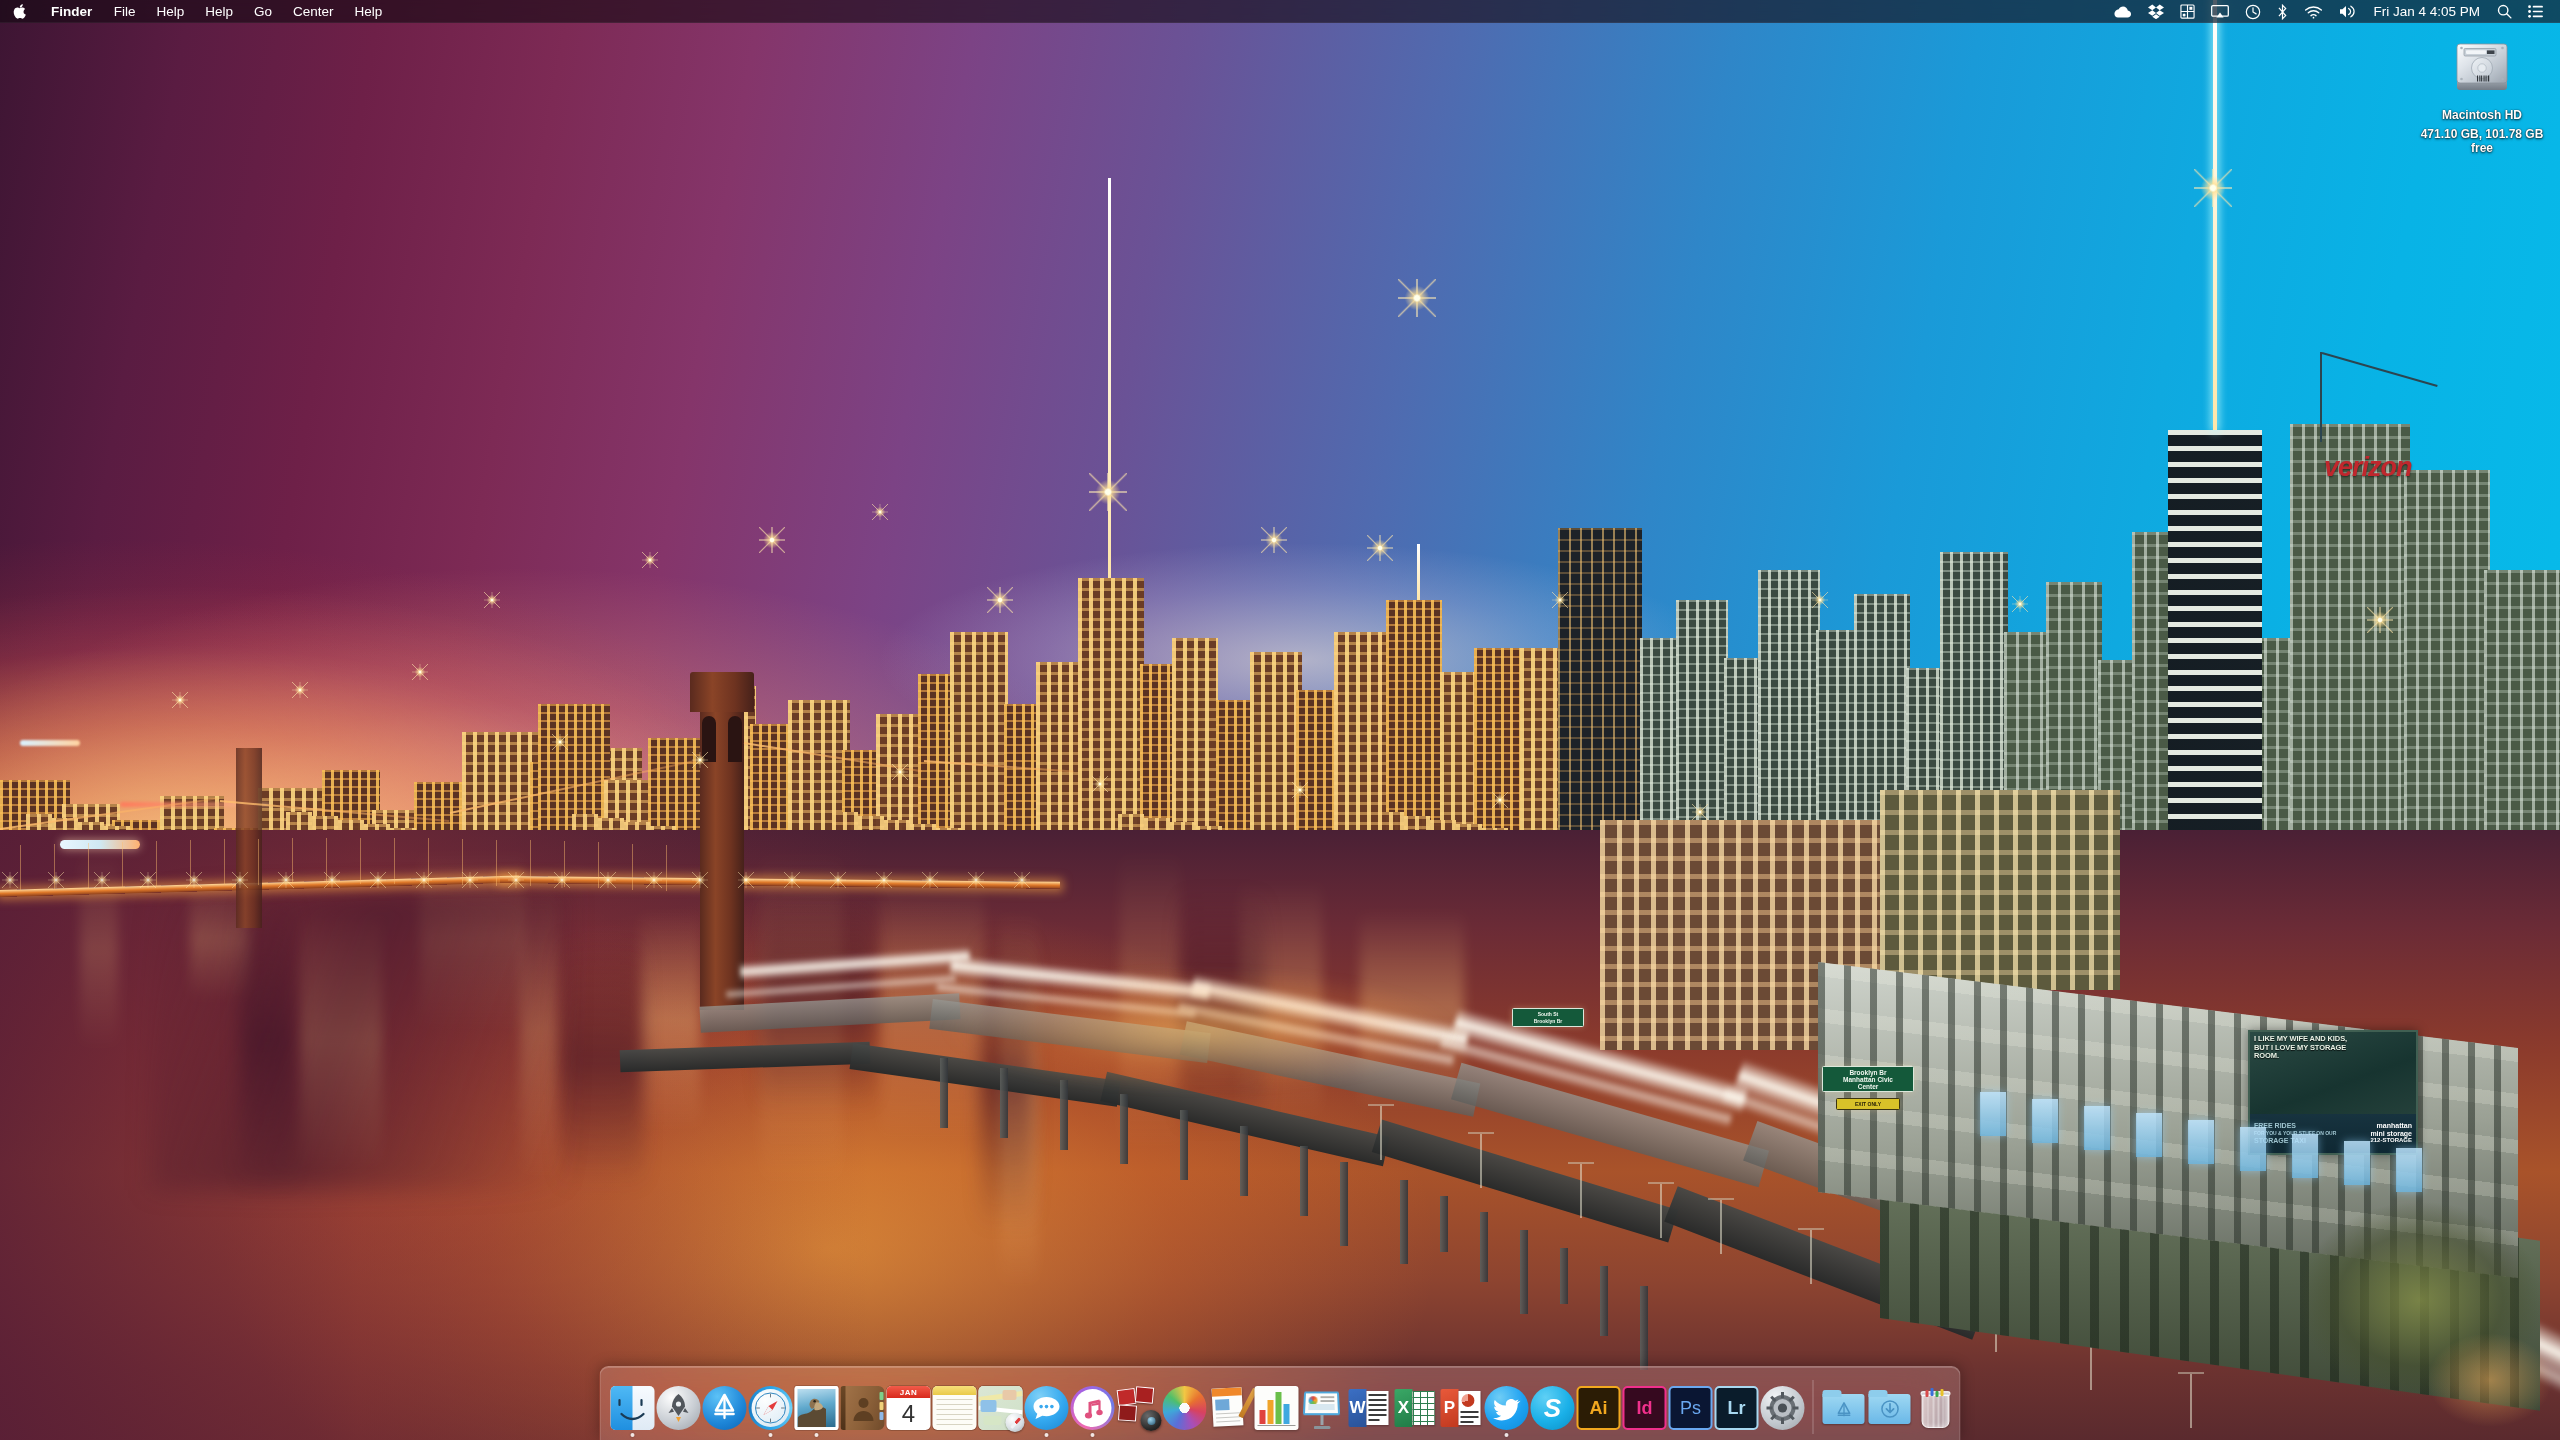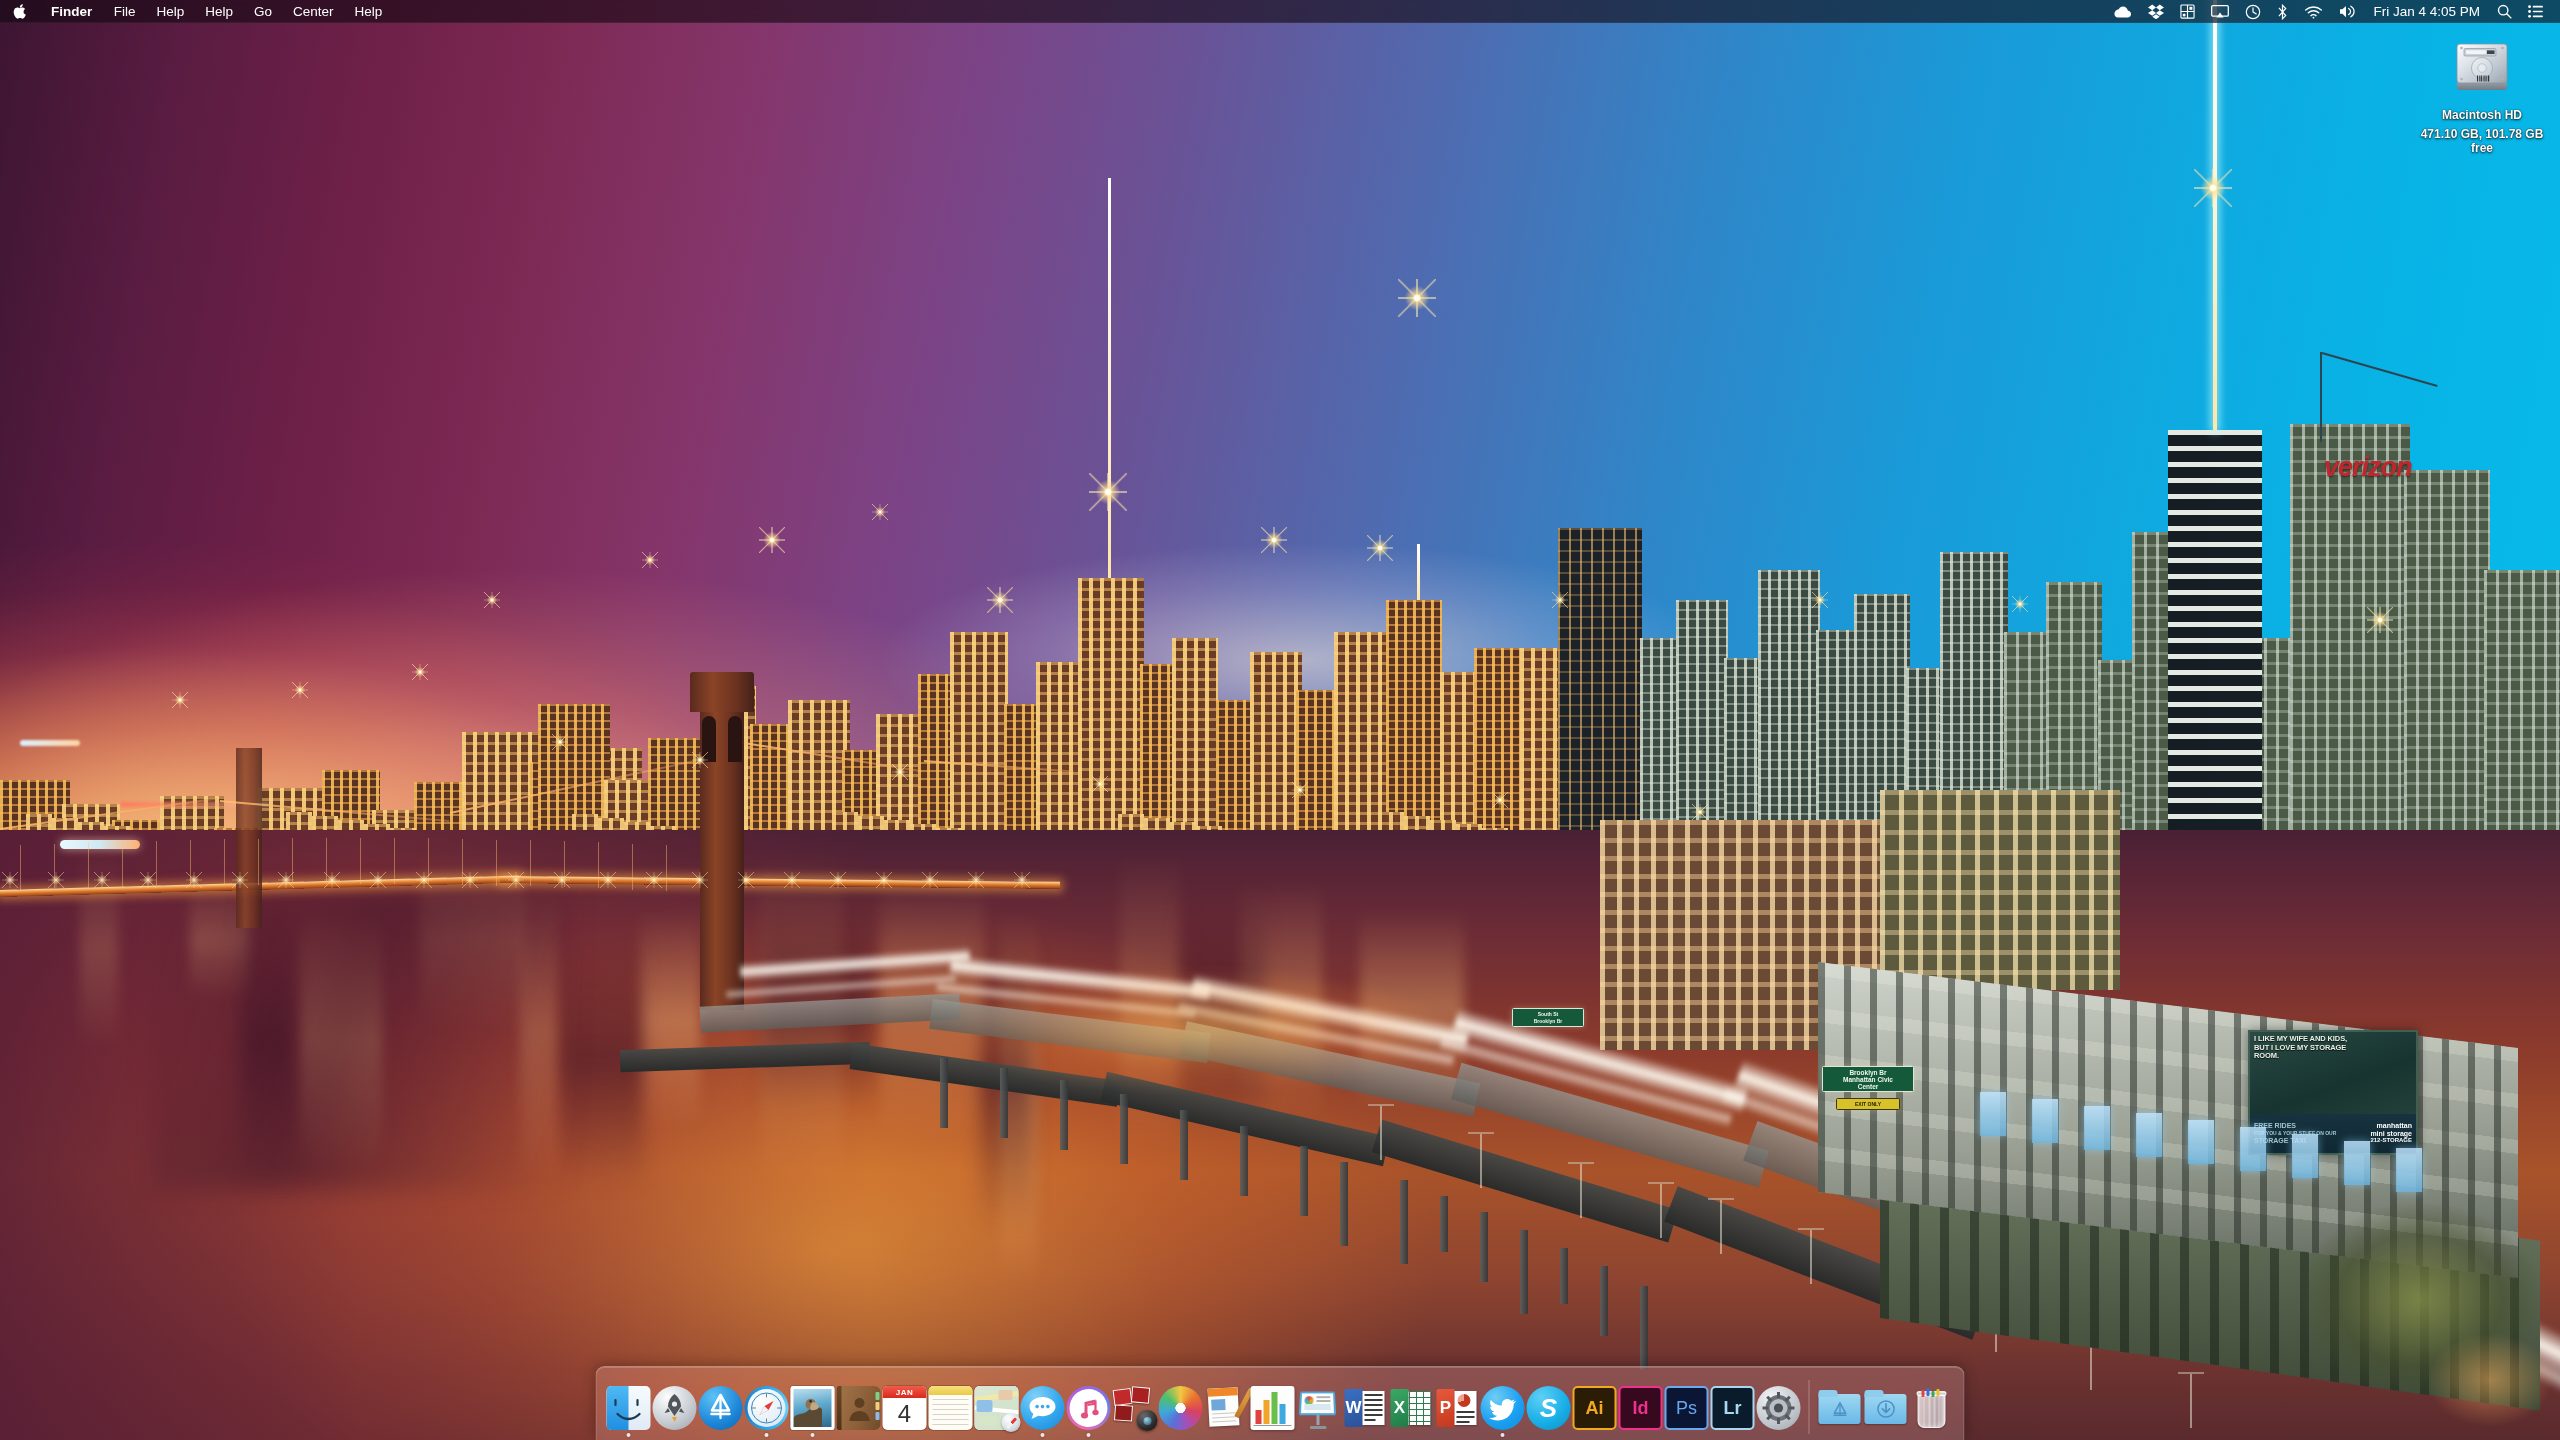--- a/index.html
+++ b/index.html
@@ -198,21 +198,21 @@
   
   #dock {
     position:absolute; left:50%; transform:translateX(-50%);
     bottom:0; height:74px;
     background:rgba(255,255,255,.17);
     backdrop-filter:blur(26px) saturate(140%); -webkit-backdrop-filter:blur(26px) saturate(140%);
     border:1px solid rgba(255,255,255,.22);
     border-bottom:none;
     border-radius:9px 9px 0 0;
     display:flex; align-items:flex-end;
-    padding:5px 9px 0 9px; z-index:40;
+    padding:5px 1px 0 9px; z-index:40;
     box-shadow:0 -1px 14px rgba(0,0,0,.30), inset 0 1px 0 rgba(255,255,255,.18);
   }
   .dock-item {
     position:relative; width:46px; height:64px;
     display:flex; flex-direction:column; align-items:center; justify-content:flex-end;
     cursor:pointer;
   }
   .dock-icon { width:44px; height:44px; position:relative; margin-bottom:3px; }
   .dot {
     width:4px; height:4px; border-radius:50%;

